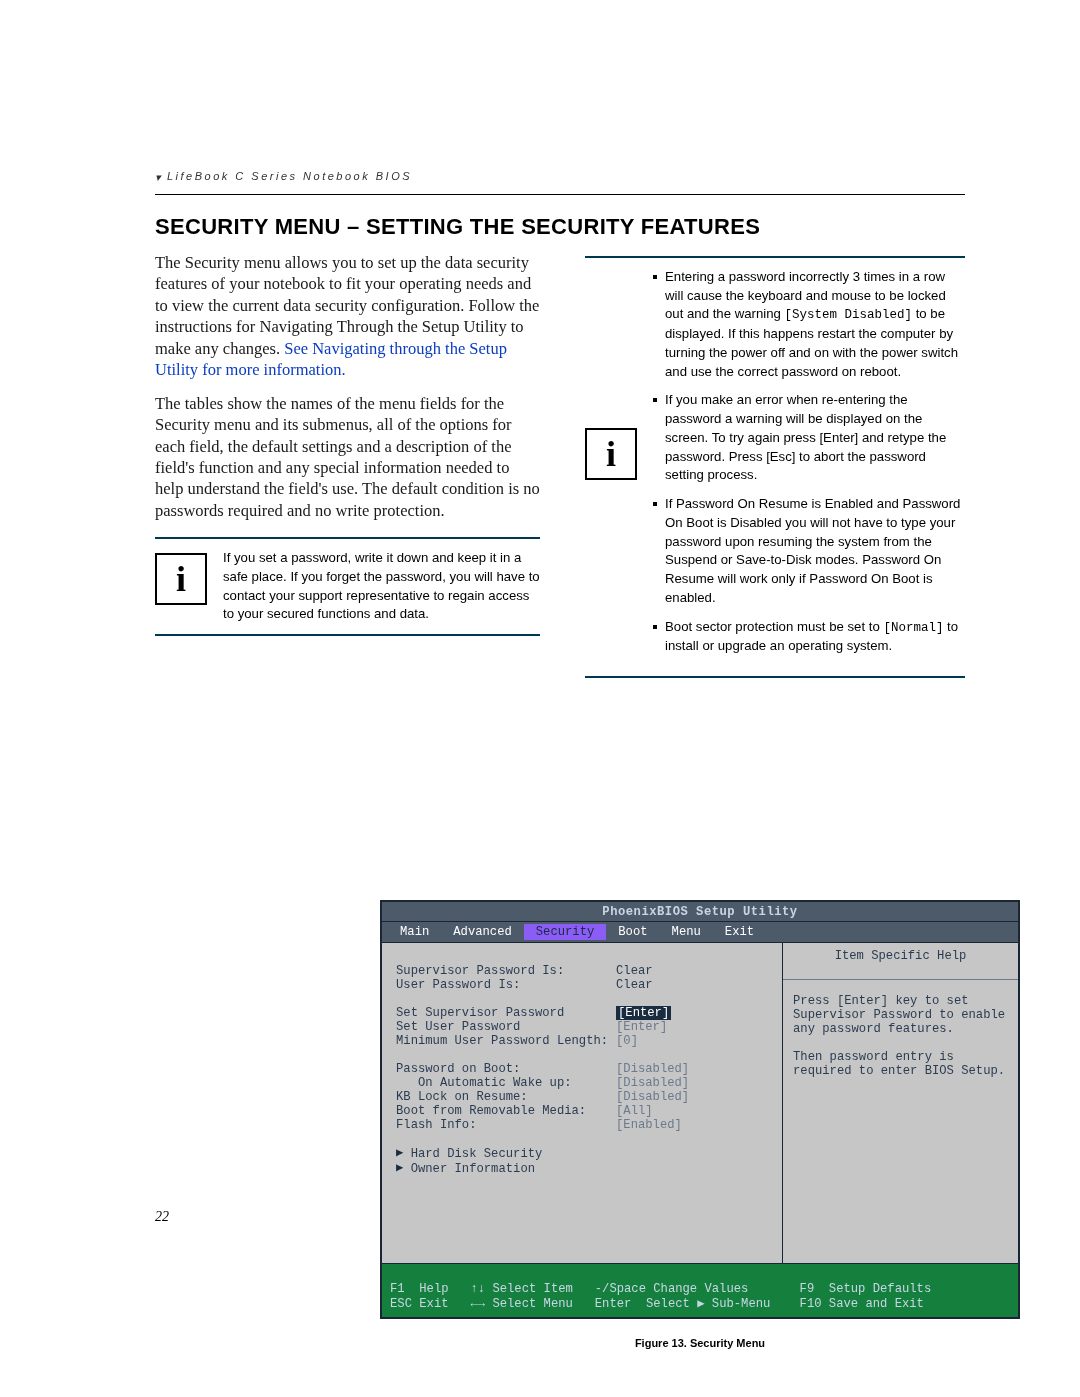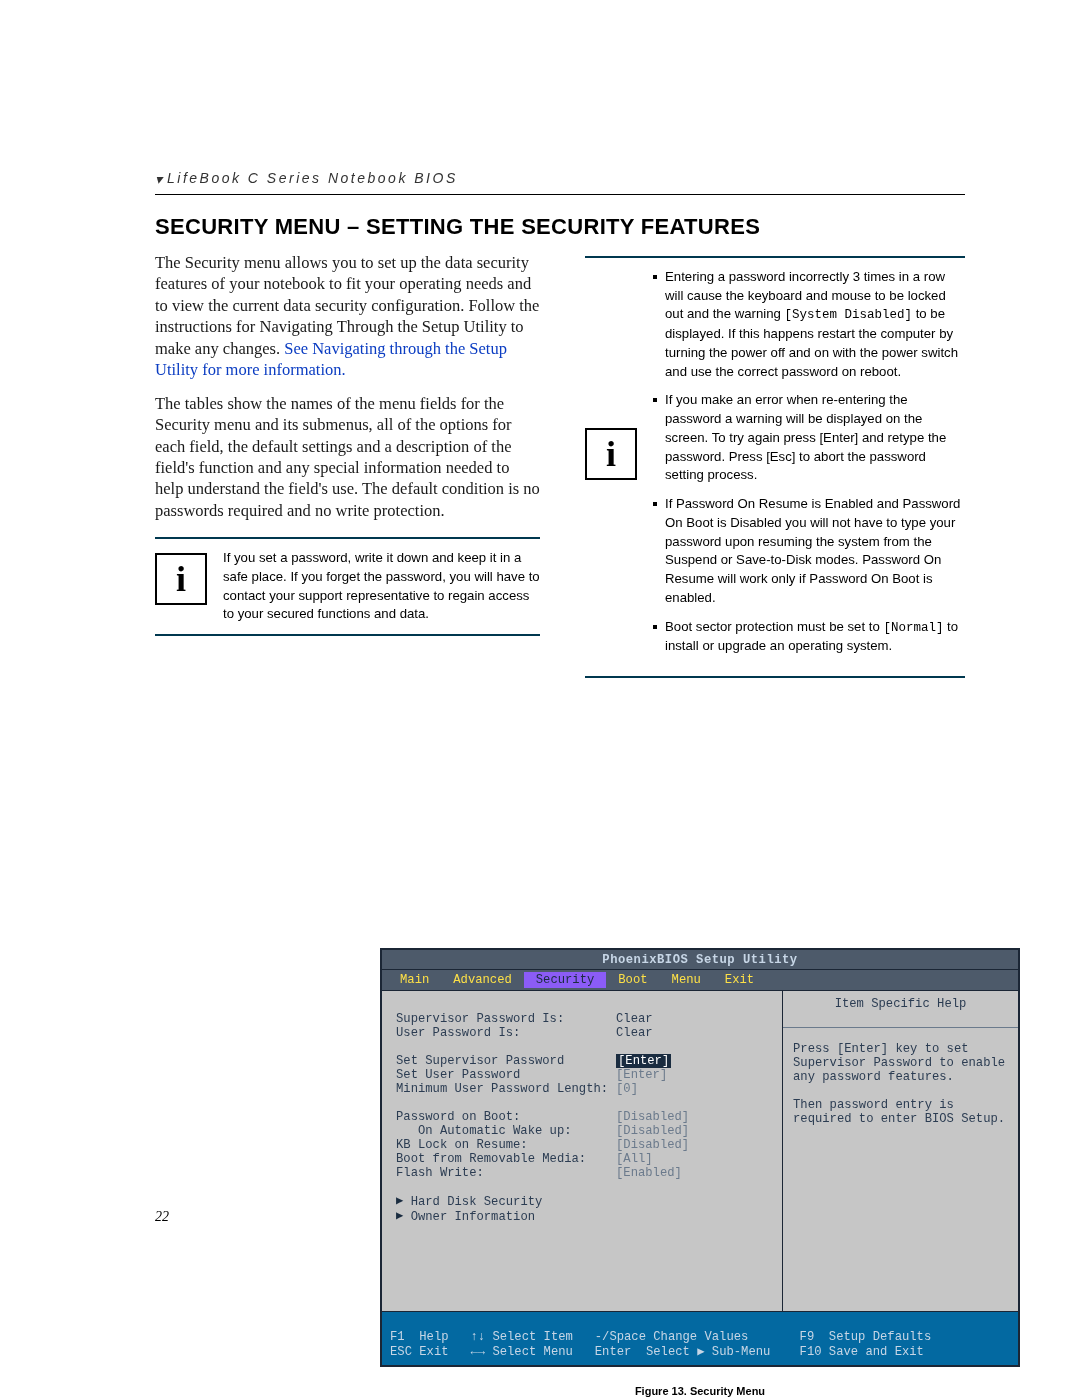--- a/index.html
+++ b/index.html
@@ -15,21 +15,21 @@
     padding: 170px 115px 60px 155px;
     position: relative;
     font-size: 15px;
   }
   
   .runhead {
     position: absolute;
     top: 170px;
     left: 155px;
     font-family: Verdana, Arial, sans-serif;
-    font-size: 14px;
+    font-size: 11px;
     letter-spacing: 2.5px;
     font-style: italic;
     color: #333;
   }
   .runhead-marker {
     display: inline-block;
     width: 8px; height: 8px;
     margin-right: 4px;
     vertical-align: -1px;
     color: #333;
@@ -110,21 +110,21 @@
     content: "";
     position: absolute; left: 0; top: 7px;
     width: 4px; height: 4px; background: #000;
   }
   .mono { font-family: "Courier New", monospace; font-size: 12.5px; }
 
   
   .figure-wrap {
     position: absolute;
     left: 225px; 
-    top: 696px;
+    top: 648px;
     width: 640px;
   }
   .bios {
     width: 100%;
     font-family: "Courier New", monospace;
     font-size: 12.2px;
     color: #c7d6e6;
     background: #4d5a6a;
     border: 2px solid #1b2635;
     box-sizing: border-box;
@@ -140,21 +140,21 @@
   }
   .bios .menubar {
     display: flex;
     background: #4d5a6a;
     padding: 2px 6px;
     gap: 0;
     border-bottom: 1px solid #1b2635;
   }
   .bios .menubar span {
     padding: 1px 12px;
-    color: #fde047;
+    color: #ffffff;
   }
   .bios .menubar span.active {
     background: #8b5cf6;
     color: #1a2c40;
   }
   .bios .body {
     display: flex;
     height: 320px;
     background: #c6c6c6;
     color: #2b3c52;
@@ -179,21 +179,21 @@
   .bios .gap { height: 14px; }
   .bios .tri { display:inline-block; transform: translateY(-1px); color:#1a2c40; }
   .bios .help-title {
     text-align: center;
     border-bottom: 1px solid #6b7a8c;
     padding-bottom: 16px;
     margin: 0 -10px 14px -10px;
     color: #2b3c52;
   }
   .bios .footer {
-    background: #0369a1;
+    background: #15803d;
     color: #c7d6e6;
     padding: 4px 8px 6px 8px;
     border-top: 1px solid #1b2635;
     white-space: pre;
   }
   .bios .footer .k { color: #c7d6e6; }
   .figure-caption {
     text-align: center;
     font-family: Verdana, Arial, sans-serif;
     font-size: 11px;
@@ -305,21 +305,21 @@
               </div>
               <div class="row">
                 <div class="lab">KB Lock on Resume:</div>
                 <div class="val dim">[Disabled]</div>
               </div>
               <div class="row">
                 <div class="lab">Boot from Removable Media:</div>
                 <div class="val dim">[All]</div>
               </div>
               <div class="row">
-                <div class="lab">Flash Write:</div>
+                <div class="lab">Flash Info:</div>
                 <div class="val dim">[Enabled]</div>
               </div>
               <div class="gap"></div>
               <div class="row">
                 <div class="lab"><span class="tri">▶</span> <span>Hard Disk Security</span></div>
               </div>
               <div class="row">
                 <div class="lab"><span class="tri">▶</span> <span>Owner Information</span></div>
               </div>
             </div>

